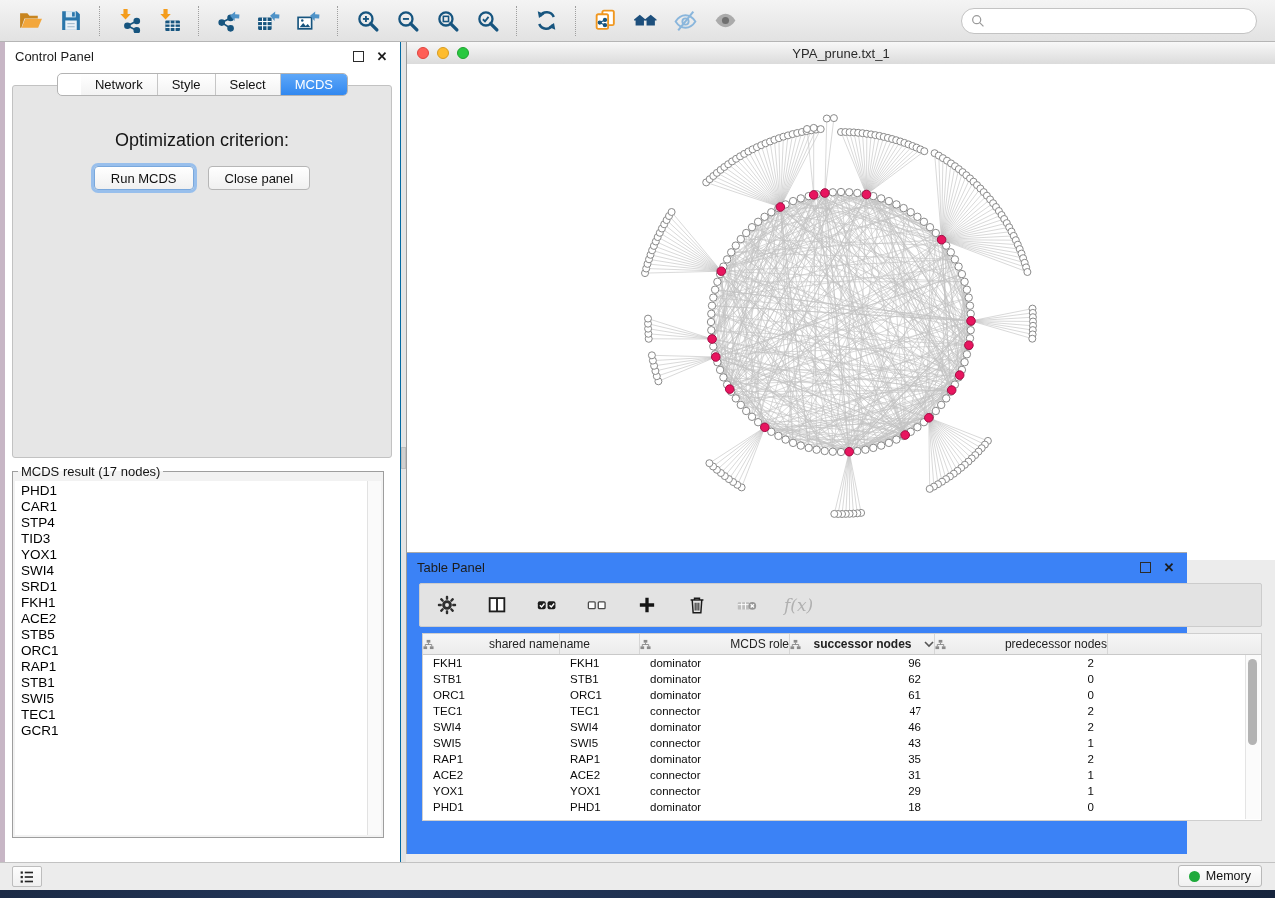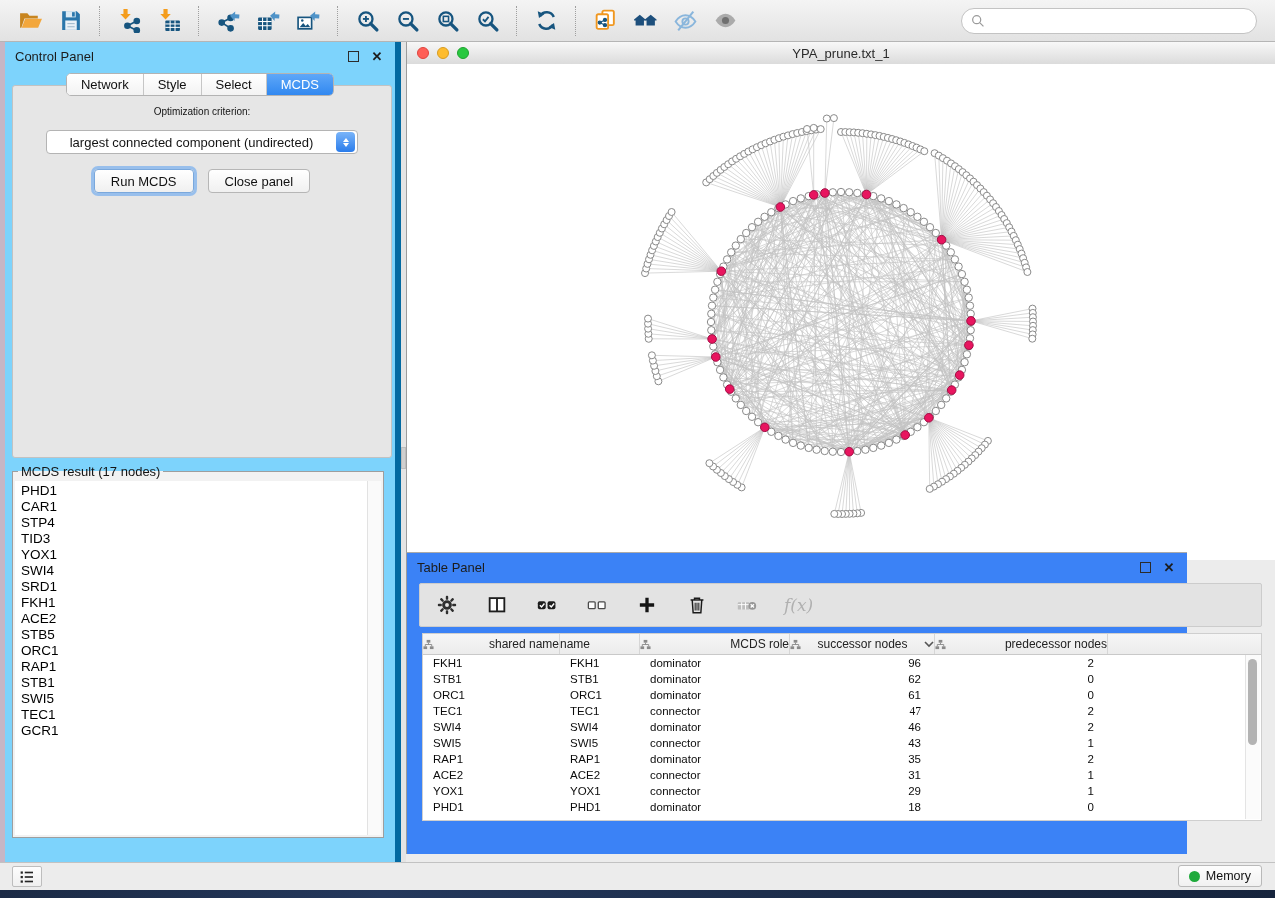--- a/index.html
+++ b/index.html
@@ -14,37 +14,37 @@
   .ic{width:25px;height:25px;display:block;}
   .sep{width:0;height:30px;border-left:1px dotted #9f9f9f;margin:0 9px;}
   .search{margin-left:auto;margin-right:18px;width:296px;height:26px;background:#fff;
           border:1px solid #c3c3c3;border-radius:13px;display:flex;align-items:center;padding-left:9px;box-sizing:border-box;}
   .search input{border:none;outline:none;flex:1;height:20px;font:13px "Liberation Sans",sans-serif;background:transparent;margin-left:5px;}
   
   .edge-left{position:absolute;left:0;top:42px;width:5px;height:848px;background:#c7b6c5;}
   .desktop{position:absolute;left:0;top:890px;width:1275px;height:8px;
            background:linear-gradient(90deg,#1b2a45,#24385c 30%,#1d2e4c 60%,#16243d);}
   
-  .cpanel{position:absolute;left:5px;top:42px;width:396px;height:820px;background:#7dd3fc;
-          border-right:6px solid #0369a1;box-sizing:border-box;}
+  .cpanel{position:absolute;left:5px;top:42px;width:396px;height:820px;background:#ffffff;
+          border-right:1px solid #0369a1;box-sizing:border-box;}
   .phead{height:28px;display:flex;align-items:center;padding:0 10px;font-size:13px;color:#1c1c1c;}
   .phead .sp{flex:1;}
   .wbtn{width:16px;height:16px;display:flex;align-items:center;justify-content:center;margin-left:8px;
         background:none;border:none;padding:0;}
   .float-glyph{width:9px;height:9px;border:1.6px solid #2b2b2b;display:block;}
   .close-glyph{font-size:13px;font-weight:bold;color:#1b1b1b;line-height:1;}
   .tabbar{position:absolute;left:0;top:31px;width:100%;display:flex;justify-content:center;z-index:3;}
-  .seg{display:inline-flex;border:1px solid #b3b3b3;border-radius:5px;overflow:hidden;background:#fff;}
+  .seg{display:inline-flex;border:1px solid #b3b3b3;border-radius:5px;overflow:hidden;background:#fff;padding-left:23px;}
   .seg button{font:13px "Liberation Sans",sans-serif;padding:3px 14px;border:none;border-right:1px solid #c6c6c6;
               background:linear-gradient(#ffffff,#f3f3f3);color:#111;cursor:default;}
   .seg button:last-child{border-right:none;}
   .seg button.sel{background:linear-gradient(#5ea7f8,#3188f0);color:#fff;}
   .tabcontent{position:absolute;left:7px;top:43px;width:380px;height:373px;background:#e6e6e6;
               border:1px solid #c2c2c2;border-radius:3px;box-sizing:border-box;text-align:center;}
-  .optlabel{margin-top:20px;font-size:10px;color:#141414;}
+  .optlabel{margin-top:44px;font-size:18px;color:#141414;}
   .selectbox{margin:13px auto 0;width:312px;height:24px;background:#fff;border:1px solid #b4b4b4;border-radius:4px;
              display:flex;align-items:center;box-sizing:border-box;position:relative;}
   .selectbox .val{flex:1;text-align:center;font-size:13px;color:#141414;white-space:nowrap;overflow:hidden;}
   .stepper{width:19px;height:20px;margin-right:2px;border-radius:4px;background:linear-gradient(#79b4f9,#2a7ceb);
            display:flex;flex-direction:column;align-items:center;justify-content:center;gap:1px;}
   .stepper span{width:0;height:0;border-left:3.5px solid transparent;border-right:3.5px solid transparent;display:block;}
   .stepper .up{border-bottom:4.5px solid #fff;}
   .stepper .dn{border-top:4.5px solid #fff;}
   .btnrow{margin-top:15px;display:flex;justify-content:center;gap:14px;}
   .macbtn{font:13px "Liberation Sans",sans-serif;color:#111;background:linear-gradient(#ffffff,#f0f0f0);
@@ -272,27 +272,20 @@
     <div class="tabbar">
         <div class="seg" id="cp-tabs">
           <button>Network</button>
           <button>Style</button>
           <button>Select</button>
           <button class="sel">MCDS</button>
         </div>
       </div>
     <div class="tabcontent">
       <div class="optlabel">Optimization criterion:</div>
-      <div class="selectbox">
-        <span class="val">largest connected component (undirected)</span>
-        <span class="stepper">
-            <span class="up"></span>
-            <span class="dn"></span>
-          </span>
-      </div>
       <div class="btnrow">
         <button class="macbtn focus">Run MCDS</button>
         <button class="macbtn">Close panel</button>
       </div>
     </div>
     <fieldset class="resultbox">
       <legend>MCDS result (17 nodes)</legend>
       <div class="listwrap">
         <ul id="mcds-list">
             <li>PHD1</li>
@@ -717,21 +710,21 @@
             <svg width="11" height="11" viewBox="0 0 12 12">
               <g fill="#8a8a8a">
                 <rect x="4" y="1" width="4" height="3"></rect>
                 <rect x="0.5" y="8" width="4" height="3"></rect>
                 <rect x="7.5" y="8" width="4" height="3"></rect>
               </g>
               <path d="M6 4v2M2.5 8V6h7v2" stroke="#8a8a8a" fill="none"></path>
             </svg>
             <span>MCDS role</span>
           </div>
-          <div class="th" style="width: 145px;">
+          <div class="th" style="width: 145px; font-weight: bold;">
             <svg width="11" height="11" viewBox="0 0 12 12">
               <g fill="#8a8a8a">
                 <rect x="4" y="1" width="4" height="3"></rect>
                 <rect x="0.5" y="8" width="4" height="3"></rect>
                 <rect x="7.5" y="8" width="4" height="3"></rect>
               </g>
               <path d="M6 4v2M2.5 8V6h7v2" stroke="#8a8a8a" fill="none"></path>
             </svg>
             <span>successor nodes</span>
             <svg width="10" height="8" viewBox="0 0 10 8">

